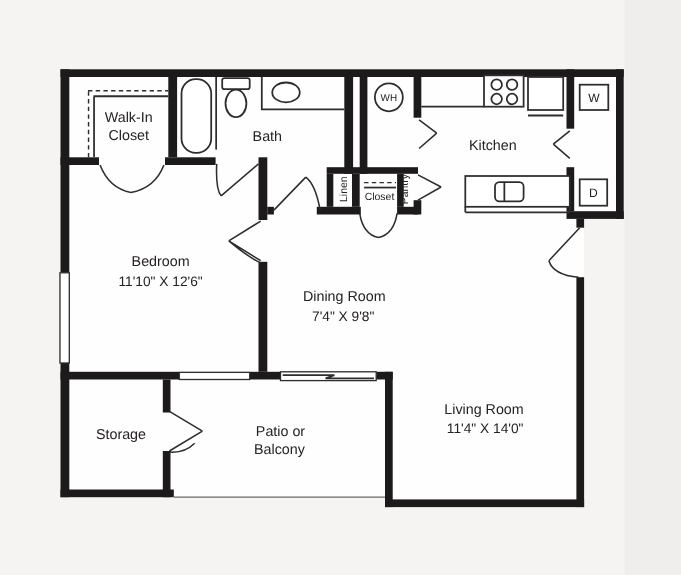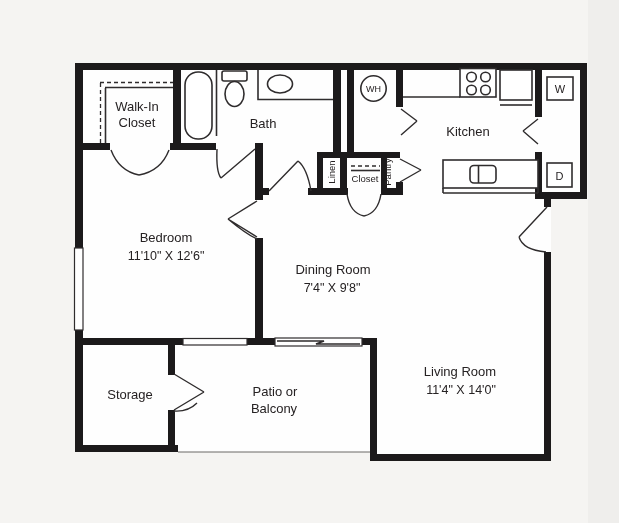--- a/index.html
+++ b/index.html
@@ -6,21 +6,20 @@
   body{
     width:619px;height:523px;
     background:#efeeec;
     font-family:"Liberation Sans", sans-serif;
     overflow:hidden;
   }
   .stage{
     position:relative;
     width:568px;height:523px;
     background:#f5f4f2;
-    padding-left:20px;
   }
   svg{display:block;}
   .room-label{
     font-family:"Liberation Sans", sans-serif;
     fill:#262223;
     font-size:13px;
     font-weight:500;
     text-anchor:middle;
   }
   .dim-label{

